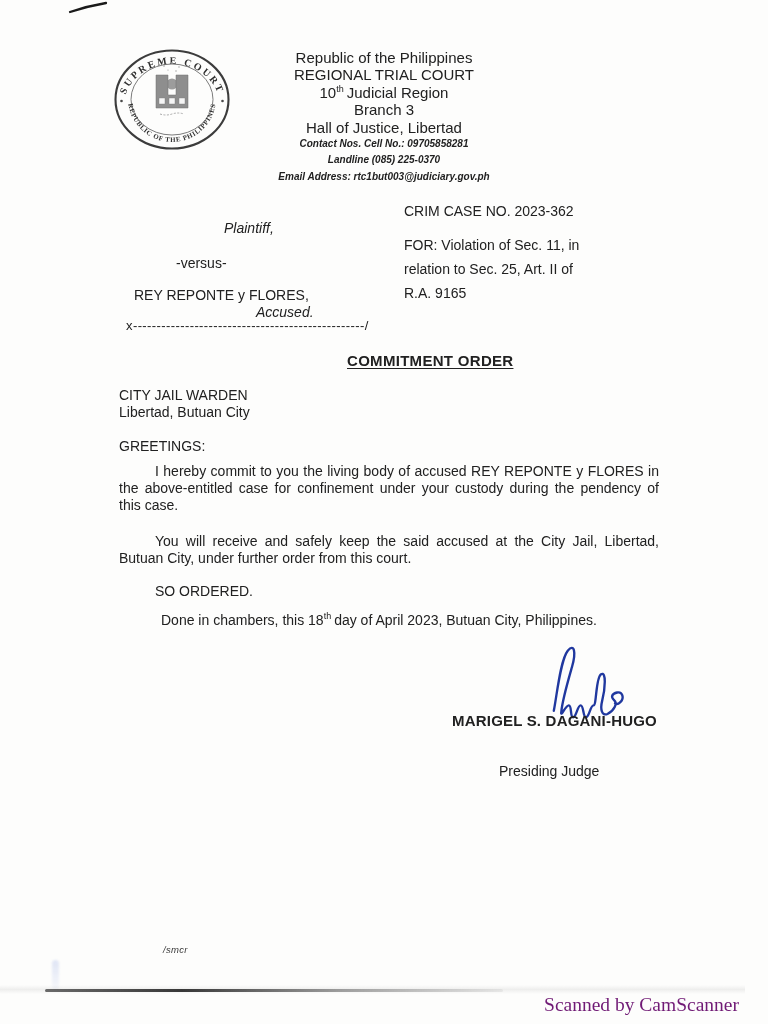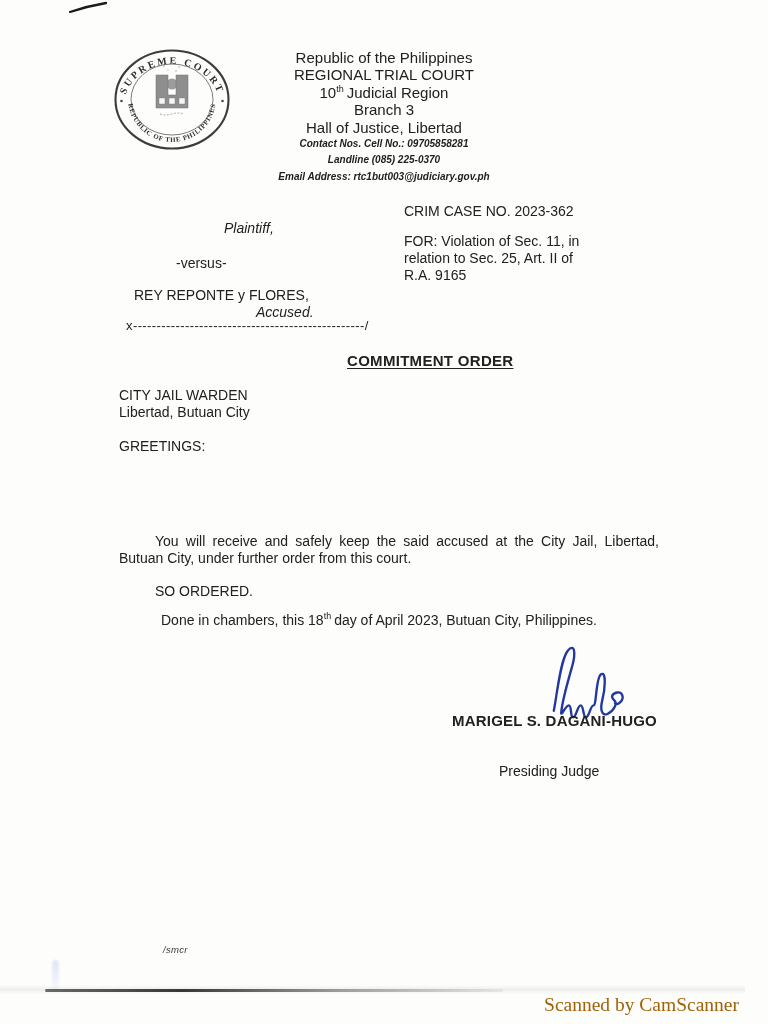--- a/index.html
+++ b/index.html
@@ -13,30 +13,30 @@
   .header{position:absolute;top:49px;left:0;width:768px;text-align:center;}
   .h-line{font-size:15px;line-height:17.4px;}
   .h-contact{font-size:10px;line-height:16.4px;font-weight:bold;font-style:italic;}
   .sup{font-size:9px;vertical-align:super;line-height:0;}
   .after-sup{margin-left:3px;}
   
   .cap{font-size:14px;white-space:nowrap;}
   .italic{font-style:italic;}
   .bold{font-weight:normal;}
   .dashline{font-size:13px;letter-spacing:.4px;}
-  .for-clause{font-size:14px;line-height:17px;width:186px;white-space:normal;}
+  .for-clause{font-size:14px;line-height:24px;width:186px;white-space:normal;}
   
   .title{font-size:15px;font-weight:bold;letter-spacing:.3px;
     text-decoration:underline;text-underline-offset:2px;white-space:nowrap;}
   .body-txt{font-size:14px;line-height:17px;}
   .para{width:540px;text-align:justify;text-indent:36px;}
   .sig-name{font-size:15px;font-weight:bold;white-space:nowrap;letter-spacing:.2px;}
   .sig-title{font-size:14px;white-space:nowrap;}
   .initials{font-size:9.5px;font-style:italic;color:#3a3a3a;letter-spacing:.3px;}
-  .cam{font-family:"Liberation Serif","DejaVu Serif",serif;font-size:19.5px;color:#a16207;white-space:nowrap;}
+  .cam{font-family:"Liberation Serif","DejaVu Serif",serif;font-size:19.5px;color:#701a75;white-space:nowrap;}
   
   .scan-edge{
     left:45px;top:989px;width:458px;height:2.5px;border-radius:2px;
     background:linear-gradient(to right,rgba(60,60,60,.75),rgba(35,35,35,.9) 30%,rgba(90,90,90,.55) 65%,rgba(160,160,160,.15));
     filter:blur(.4px);
   }
   .scan-band{
     left:0;top:985px;width:745px;height:9px;
     background:linear-gradient(to bottom,rgba(255,255,255,0),rgba(130,130,130,.12),rgba(255,255,255,0));
   }
@@ -104,20 +104,21 @@
 
   <div class="abs cap" style="left:404px;top:203px;">CRIM CASE NO. 2023-362</div>
   <div class="abs for-clause" style="left:404px;top:233px;">FOR: Violation of Sec. 11, in relation to Sec. 25, Art. II of R.A. 9165</div>
 
   <div class="abs title" style="left:347px;top:352px;">COMMITMENT ORDER</div>
 
   <div class="abs body-txt bold" style="left:119px;top:387px;">CITY JAIL WARDEN</div>
   <div class="abs body-txt" style="left:119px;top:404px;">Libertad, Butuan City</div>
   <div class="abs body-txt bold" style="left:119px;top:438px;">GREETINGS:</div>
 
+  <div class="abs body-txt para" style="left:119px;top:463px;">I hereby commit to you the living body of accused REY REPONTE y FLORES in the above-entitled case for confinement under your custody during the pendency of this case.</div>
   <div class="abs body-txt para" style="left:119px;top:533px;">You will receive and safely keep the said accused at the City Jail, Libertad, Butuan City, under further order from this court.</div>
   <div class="abs body-txt bold" style="left:155px;top:583px;">SO ORDERED.</div>
   <div class="abs body-txt" style="left:161px;top:612px;white-space:nowrap;"><span>Done in chambers, this 18</span><span class="sup">th</span><span class="after-sup">day of April 2023, Butuan City, Philippines.</span></div>
 
   <svg class="abs" style="left:532px;top:641px;" width="108" height="88" viewBox="0 0 100 82">
     <path d="M20,65 C23,50 26,18 33,9 C39,2 41,10 37,24 C33,38 28,55 27,66
              C26,72 31,60 34,60 C37,60 35,71 38,71 C41,71 42,60 45,60
              C48,60 47,71 50,71 C53,71 54,60 57,60
              C60,60 59,34 64,31 C69,28 68,44 65,56 C63,64 65,70 70,68
              C76,65 80,58 76,55 C73,52 74,49 79,48 C84,47 86,53 82,57 C80,59 78,59 77,58" fill="none" stroke-width="2.2" stroke-linecap="round" stroke-linejoin="round" stroke="#20389f"></path>

